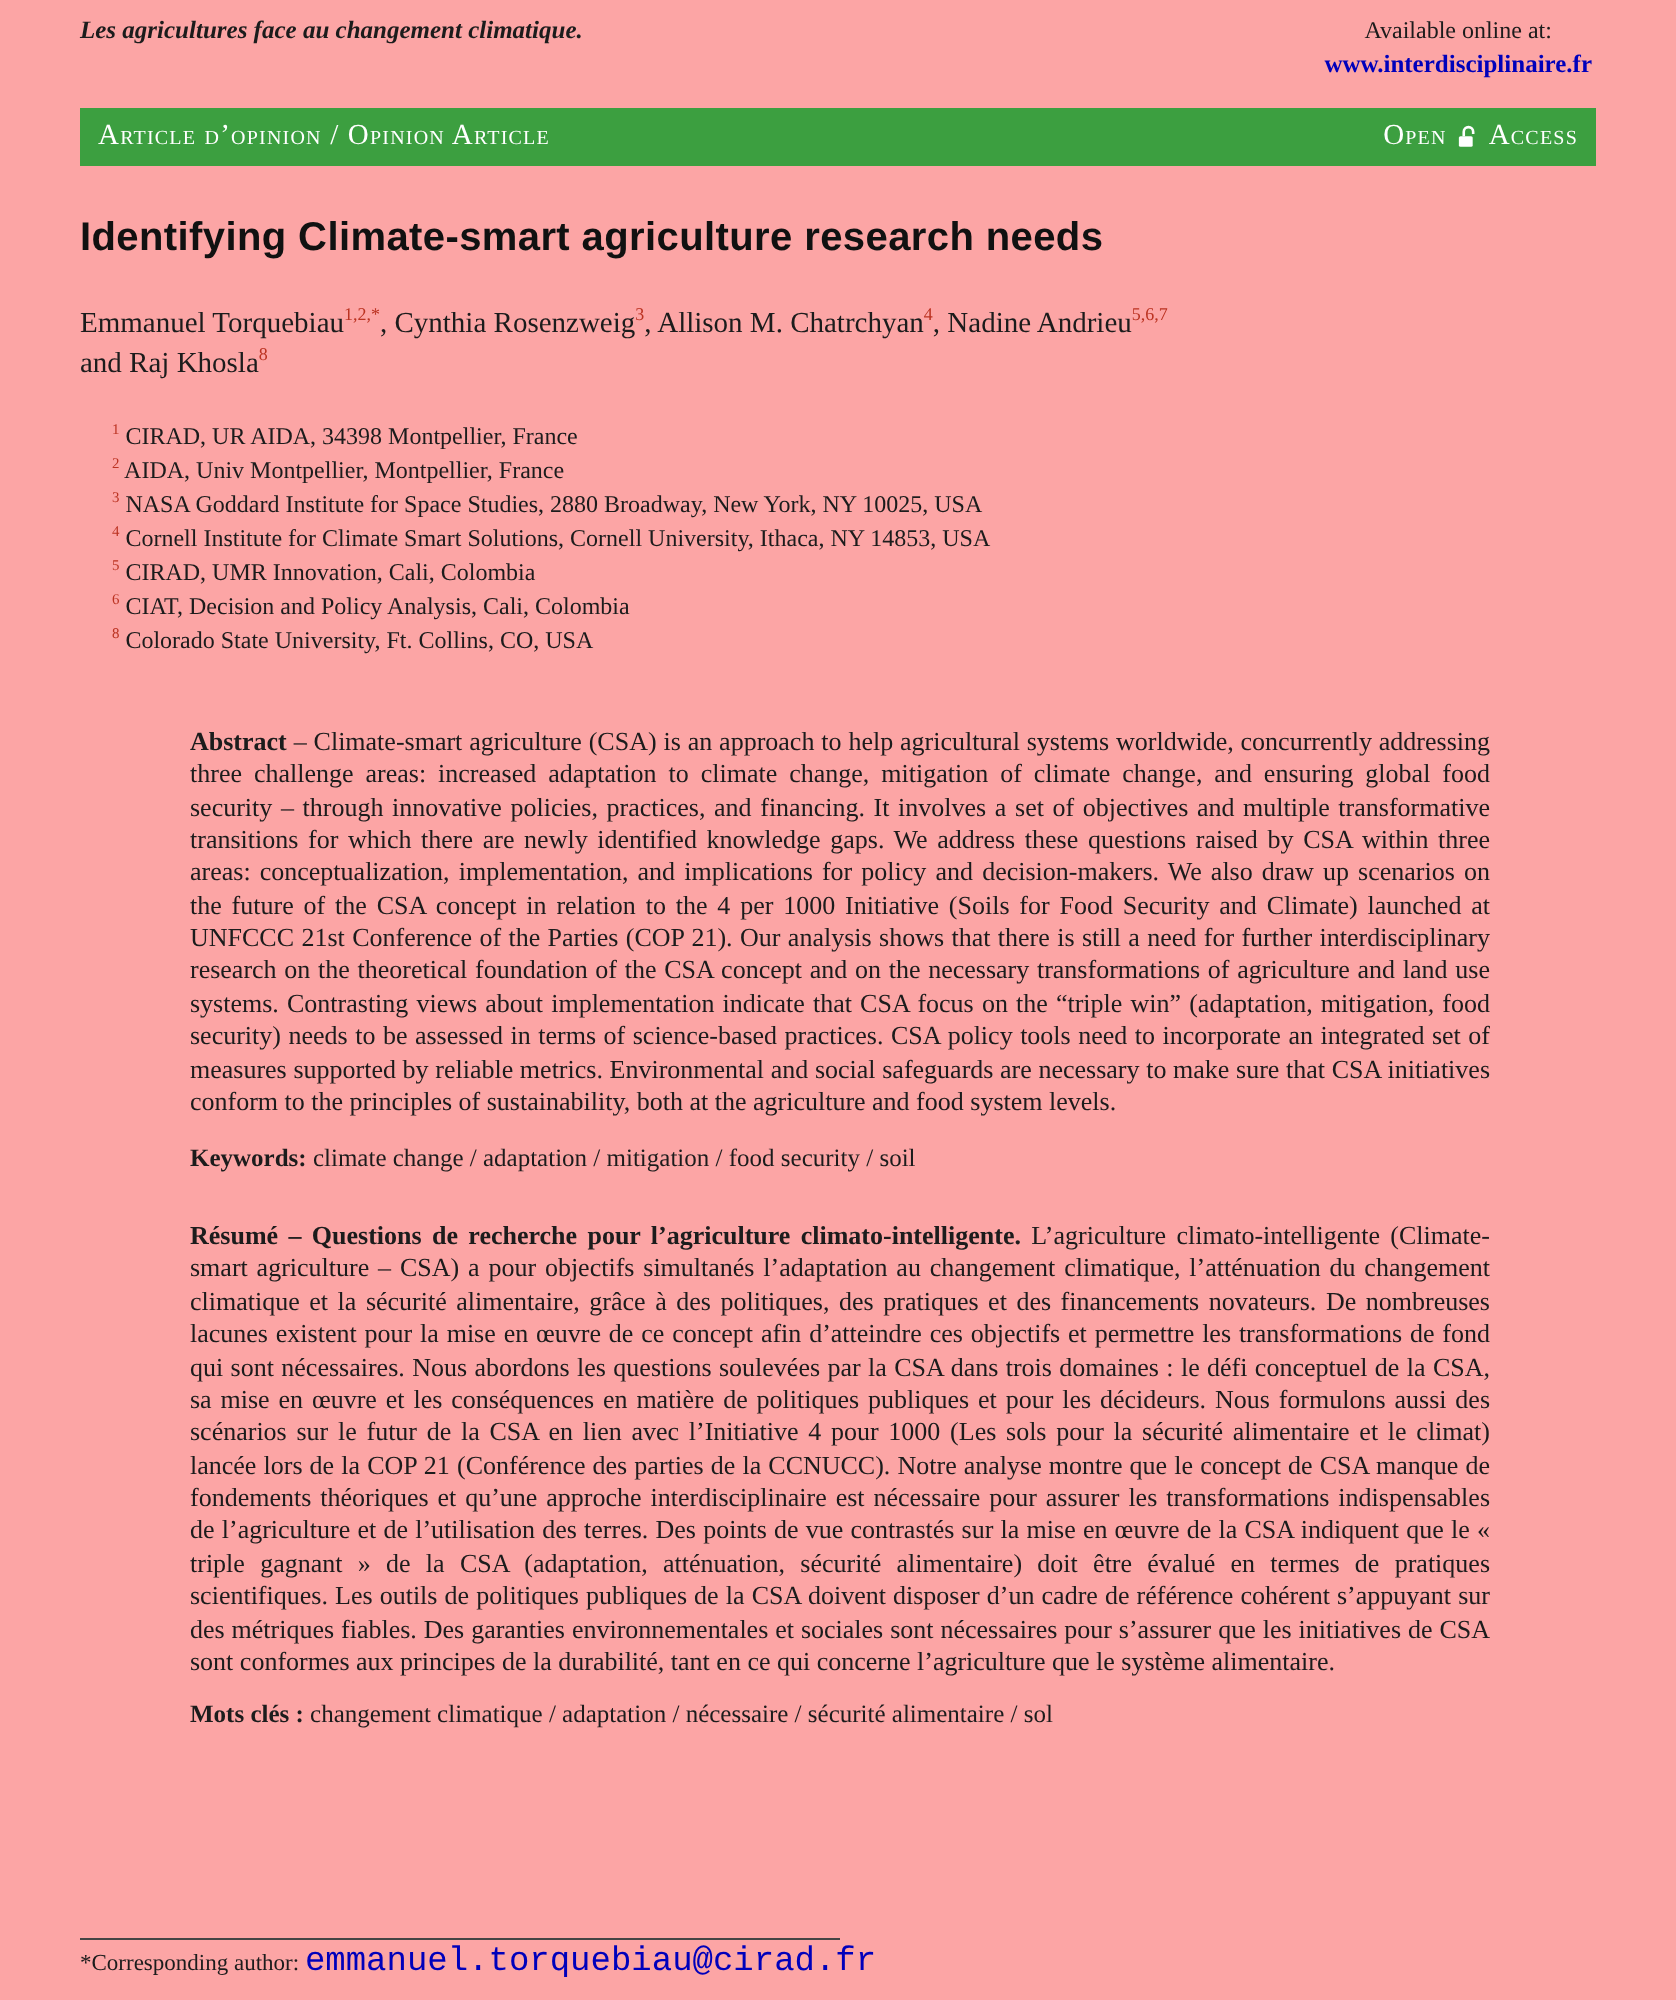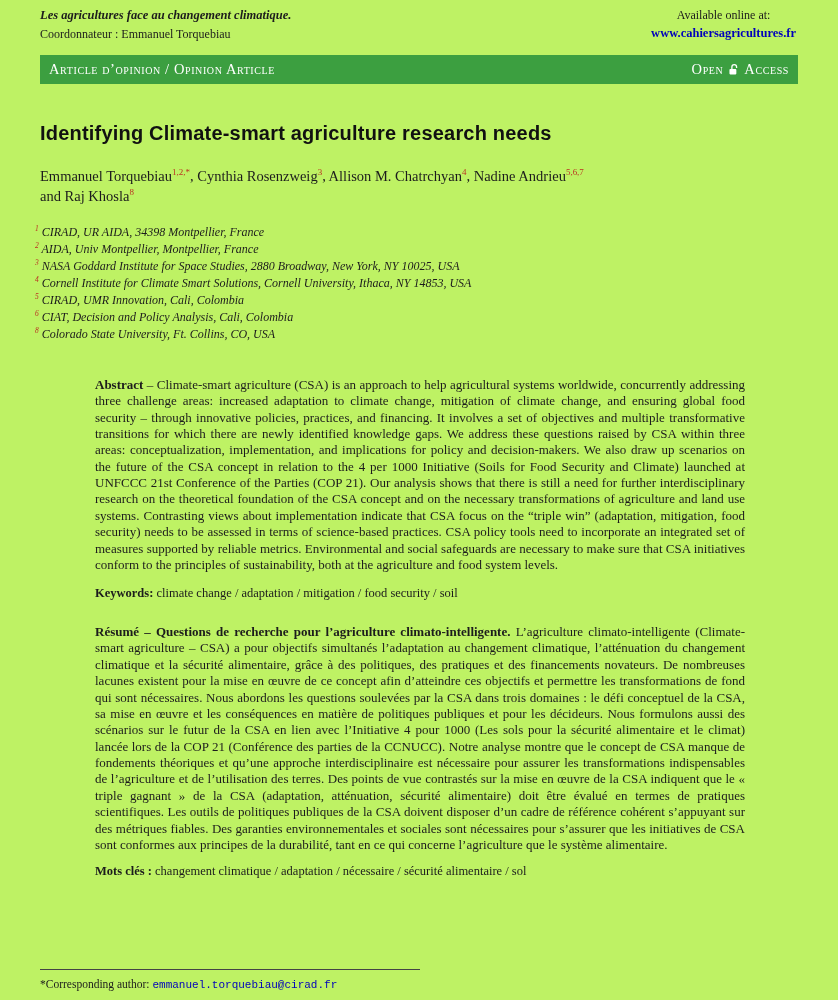--- a/index.html
+++ b/index.html
@@ -1,21 +1,21 @@
 <!DOCTYPE html>
 <html style="--banner-green: #3c9f40; --link-blue: #0000bb; --sup-red: #bb3322;"><head>
 <meta charset="utf-8">
 <title>Paper</title>
 <style>
   html, body { margin: 0; padding: 0; background: #ffffff; }
   .page {
     position: relative;
     width: 838px;
     height: 1000px;
-    background: #bef264;
+    background: #fca5a5;
     font-family: "Liberation Serif", serif;
     color: #1c1c1c;
     overflow: hidden;
     box-sizing: border-box;
   }
   
   .header {
     display: flex;
     justify-content: space-between;
     align-items: flex-start;
@@ -45,42 +45,41 @@
     align-items: center;
     padding: 0 9px;
     font-variant: small-caps;
     font-size: 14.5px;
     letter-spacing: 0.6px;
   }
   .banner-right { display: inline-flex; align-items: center; gap: 4px; }
   .oa-icon { display: inline-flex; align-items: center; }
   
   .title {
-    margin: 38px 42px 0 40px;
+    margin: 25px 42px 0 40px;
     font-family: "Liberation Sans", sans-serif;
     font-weight: bold;
     font-size: 20px;
     letter-spacing: 0.2px;
     color: #111111;
   }
   .authors {
     margin: 21px 42px 0 40px;
     font-size: 14.5px;
     line-height: 1.4;
   }
   sup {
     color: var(--sup-red, #bb3322);
     font-size: 62%;
     line-height: 0;
   }
   .affiliations {
-    margin: 17px 42px 0 35px;
+    margin: 17px 42px 0 56px;
     font-size: 12px;
     line-height: 1.42;
-    font-style: italic;
   }
   .affiliation { white-space: nowrap; }
   
   .block {
     margin-left: 95px;
     margin-right: 93px;
     font-size: 13px;
     line-height: 1.26;
     text-align: justify;
   }
@@ -97,39 +96,38 @@
     border-top: 1px solid #444444;
   }
   .footnote {
     position: absolute;
     left: 40px;
     bottom: 9px;
     font-size: 11.5px;
   }
   .email {
     font-family: "Liberation Mono", monospace;
-    font-size: 11px;
+    font-size: 17px;
     color: var(--link-blue, #0000bb);
     text-decoration: none;
     cursor: pointer;
   }
 </style>
 </head>
 <body>
 
 <div class="page">
 
   <div class="header">
     <div class="header-left">
       <div class="series-title">Les agricultures face au changement climatique.</div>
-      <div class="coordinator">Coordonnateur : Emmanuel Torquebiau</div>
     </div>
     <div class="header-right">
       <div class="available-label">Available online at:</div>
-      <a class="site-link" href="#">www.cahiersagricultures.fr</a>
+      <a class="site-link" href="#">www.interdisciplinaire.fr</a>
     </div>
   </div>
 
   <div class="banner">
     <span class="banner-left">Article d’opinion / Opinion Article</span>
     <span class="banner-right">
       <span>Open</span>
       <span class="oa-icon">
         <svg viewBox="0 0 16 16" width="13" height="15" aria-hidden="true">
           <rect x="3" y="7.5" width="8.5" height="6.5" rx="1" fill="#ffffff"></rect>

